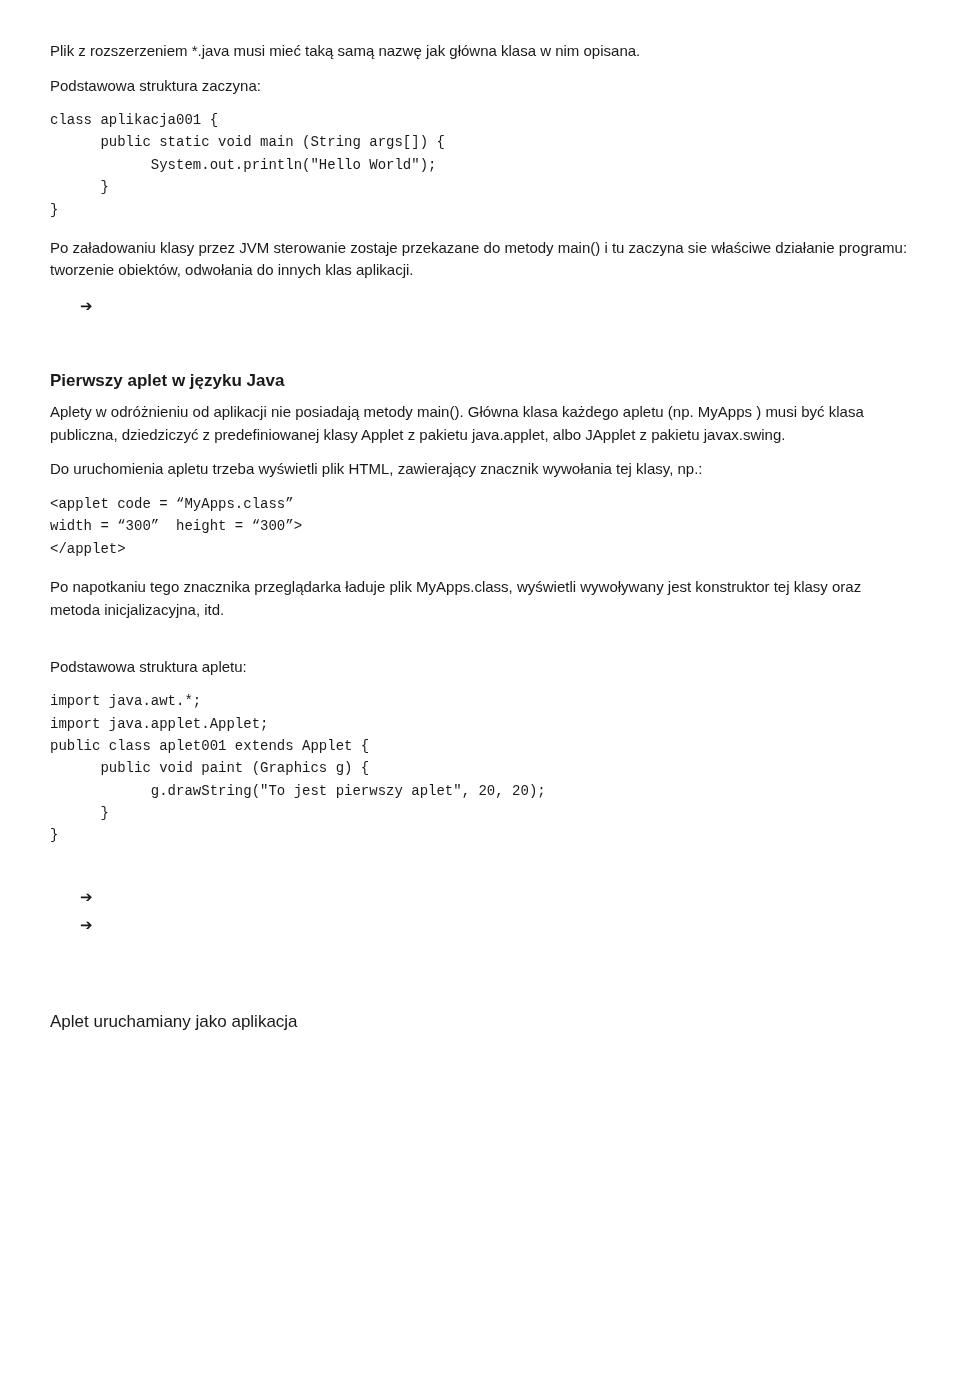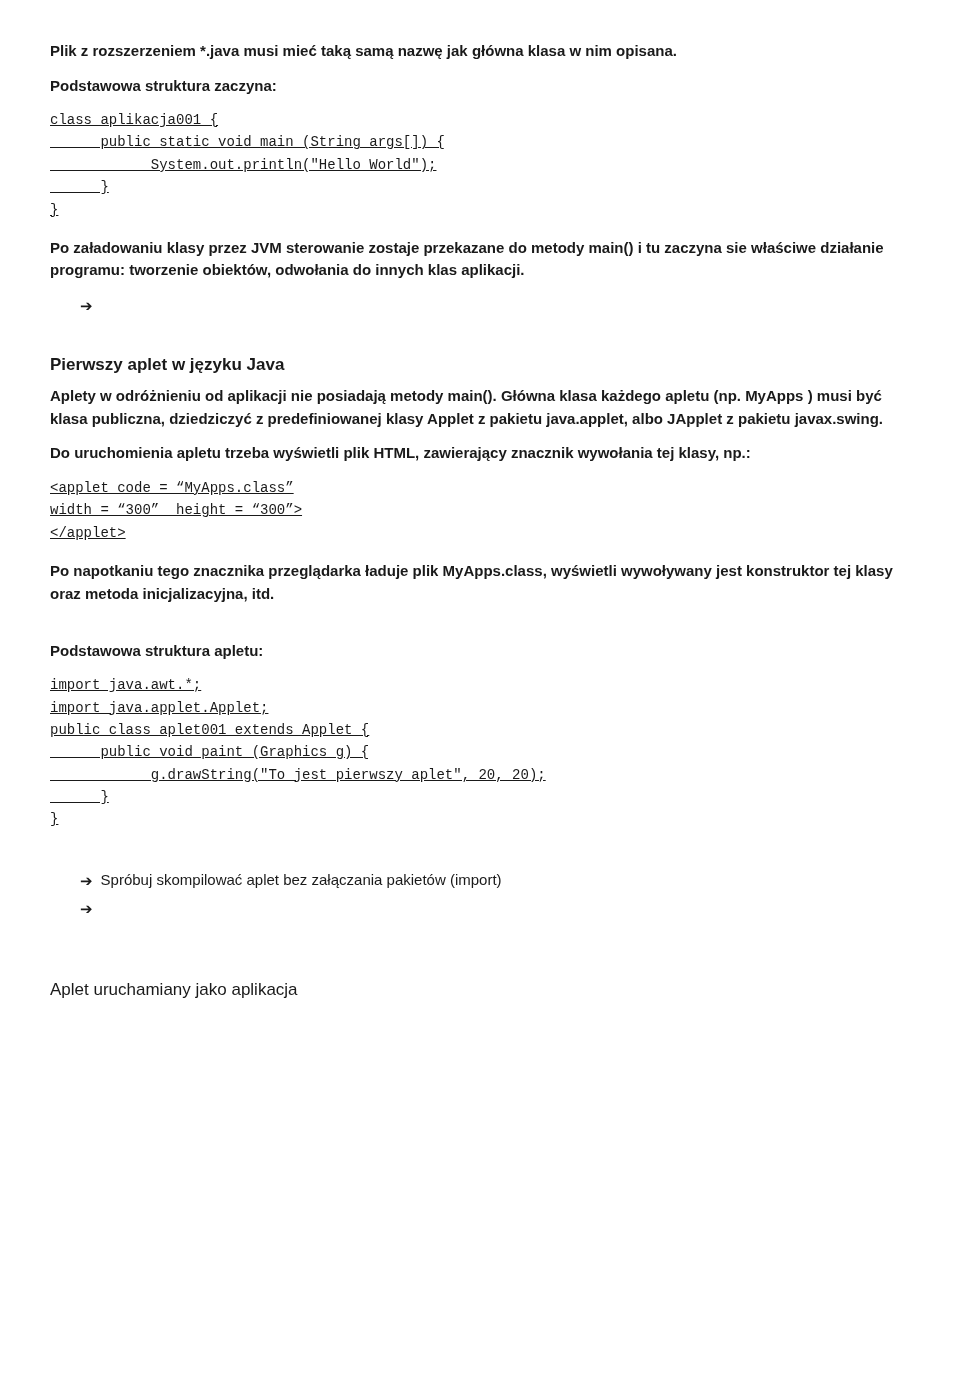--- a/index.html
+++ b/index.html
@@ -5,35 +5,34 @@
     * { margin: 0; padding: 0; box-sizing: border-box; }
     body {
       font-family: Arial, sans-serif;
       font-size: 15px;
       color: #1a1a1a;
       background: #fff;
       padding: 40px 50px;
       line-height: 1.5;
       max-width: 960px;
     }
-    p { margin-bottom: 12px; font-weight: bold; }
+    p { margin-bottom: 12px; }
     .code-block {
       font-family: 'Courier New', Courier, monospace;
       font-size: 14px;
       background: #fff;
       display: block;
       margin: 10px 0 16px 0;
       white-space: pre;
       line-height: 1.6;
-      text-decoration: underline;
     }
     .section-heading {
       font-size: 17px;
       font-weight: bold;
-      margin-top: 8px;
+      margin-top: 24px;
       margin-bottom: 8px;
     }
     .arrow-item {
       display: flex;
       align-items: flex-start;
       margin-bottom: 4px;
       margin-left: 30px;
     }
     .arrow {
       margin-right: 8px;
@@ -103,21 +102,20 @@
             g.drawString("To jest pierwszy aplet", 20, 20);
       }
 }</code>
 
 <br>
 
 
 <div>
   <div class="arrow-item">
     <span class="arrow">➔</span>
-    <span>Spróbuj skompilować aplet bez załączania pakietów (import)</span>
   </div>
   <div class="arrow-item">
     <span class="arrow">➔</span>
   </div>
 </div>
 
 <br>
 <br>
 
 

